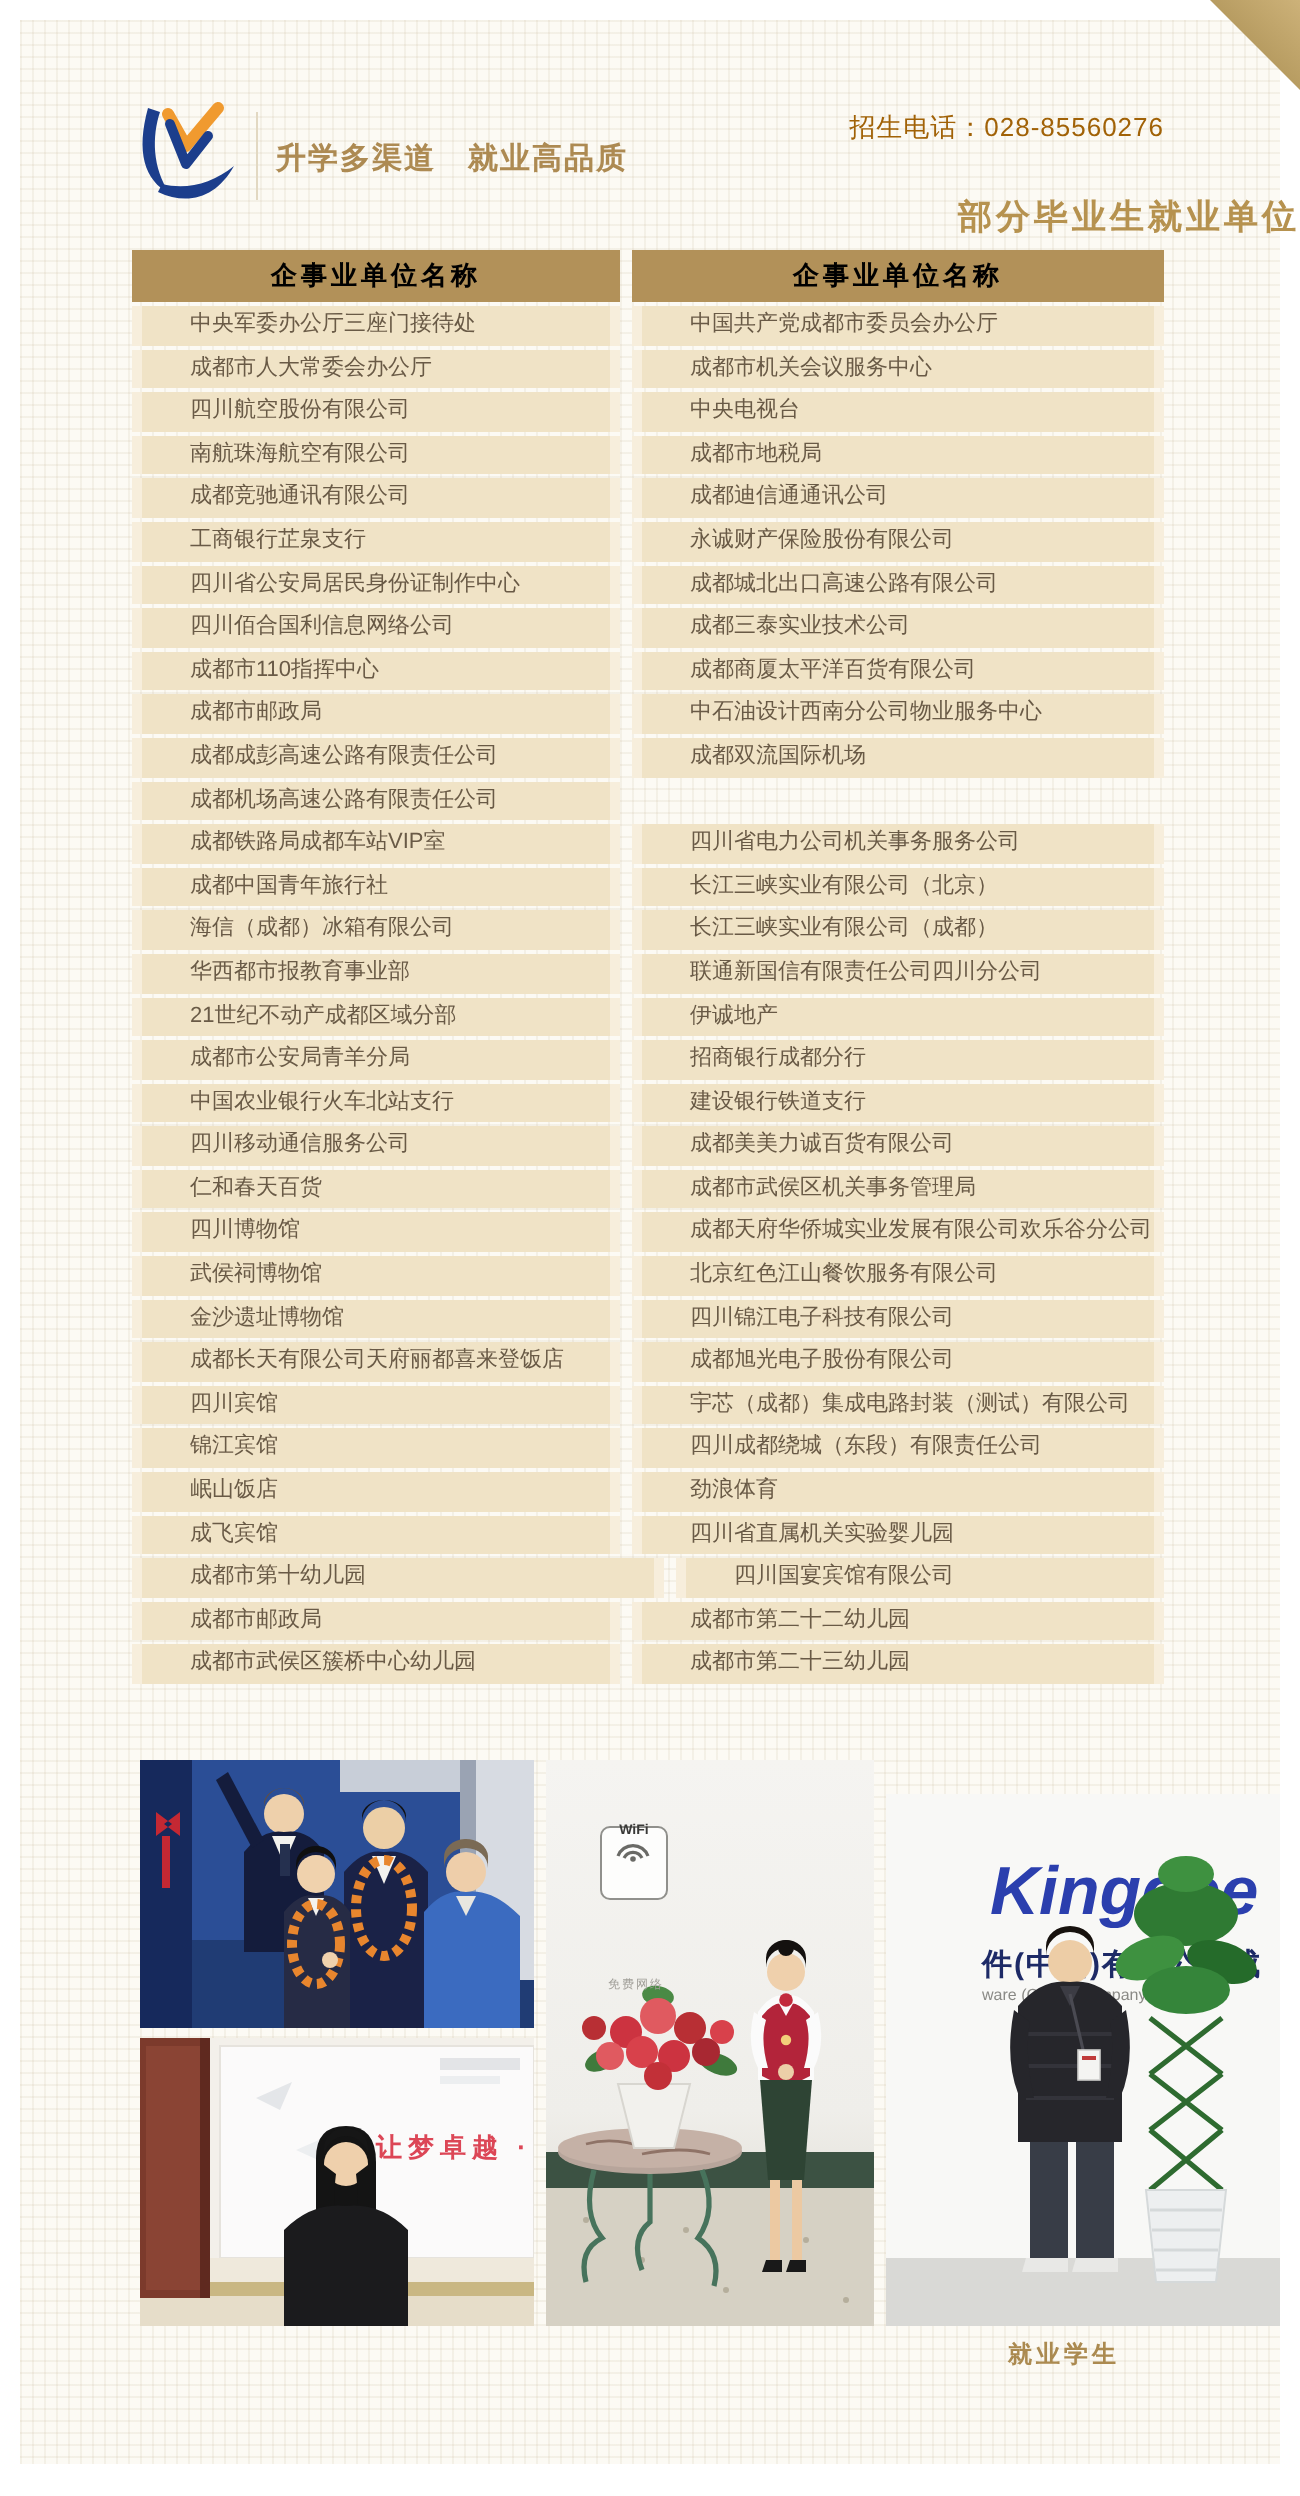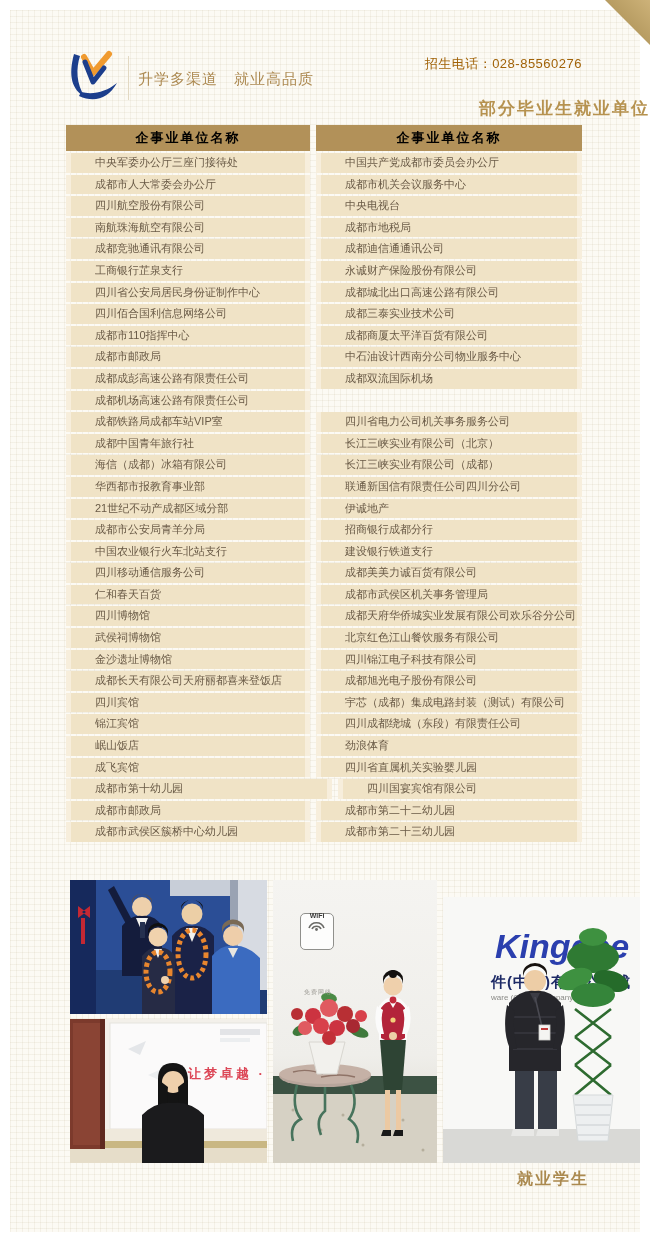--- a/index.html
+++ b/index.html
@@ -18,21 +18,21 @@
   }
   .fold {
     position:absolute; top:0; right:0; width:45px; height:45px;
     background:linear-gradient(225deg,#cdb279 0%,#b59a5f 55%,#a18548 100%);
     clip-path:polygon(0 0, 100% 0, 100% 100%);
   }
 
   
   .logo { position:absolute; left:64px; top:50px; width:58px; height:54px; }
   .brand-divider { position:absolute; left:128px; top:56px; width:1px; height:44px; background:#e2d8c2; }
-  .tagline { position:absolute; left:138px; top:70px; font-size:15px; font-weight:normal; color:#ad8a52; letter-spacing:1px; }
+  .tagline { position:absolute; left:138px; top:70px; font-size:15px; font-weight:bold; color:#ad8a52; letter-spacing:1px; }
   .phone { position:absolute; right:68px; top:55px; font-size:13px; color:#a16207; letter-spacing:0.5px; }
 
   .section-title { position:absolute; left:0; right:0; top:97px; text-align:right;
     font-size:17px; font-weight:bold; color:#b6924f; letter-spacing:2px; }
 
   
   .employers-table { position:absolute; left:66px; top:125px; width:516px; }
   .t-head { display:flex; gap:6px; margin-bottom:2px; }
   .t-hcell { height:26px; line-height:26px; background:#b29159; color:#000000;
     font-size:13px; font-weight:bold; text-align:center; letter-spacing:2px; }
@@ -64,21 +64,21 @@
     letter-spacing:3px; z-index:3; }
 
   
   .kingdee-brand { position:absolute; left:52px; top:30px; font-size:34px; font-weight:bold; font-style:italic;
     color:#2b3fae; letter-spacing:0px; z-index:1; white-space:nowrap; }
   .kingdee-cn { position:absolute; left:48px; top:76px; font-size:15px; font-weight:bold; color:#1d2a66;
     white-space:nowrap; z-index:1; letter-spacing:1px; }
   .kingdee-en { position:absolute; left:48px; top:96px; font-size:8px; color:#8a8a86; white-space:nowrap; z-index:1; }
   .office-figures { z-index:2; }
 
-  .caption { position:absolute; left:517px; top:1169px; font-size:16px; font-weight:bold;
+  .caption { position:absolute; left:504px; top:1169px; font-size:12px; font-weight:bold;
     color:#ab8a50; letter-spacing:2px; }
 </style>
 </head>
 <body>
 
 <div class="page">
   <div class="card"></div>
   <div class="fold"></div>
 
   <svg class="logo" viewBox="0 0 58 54">

